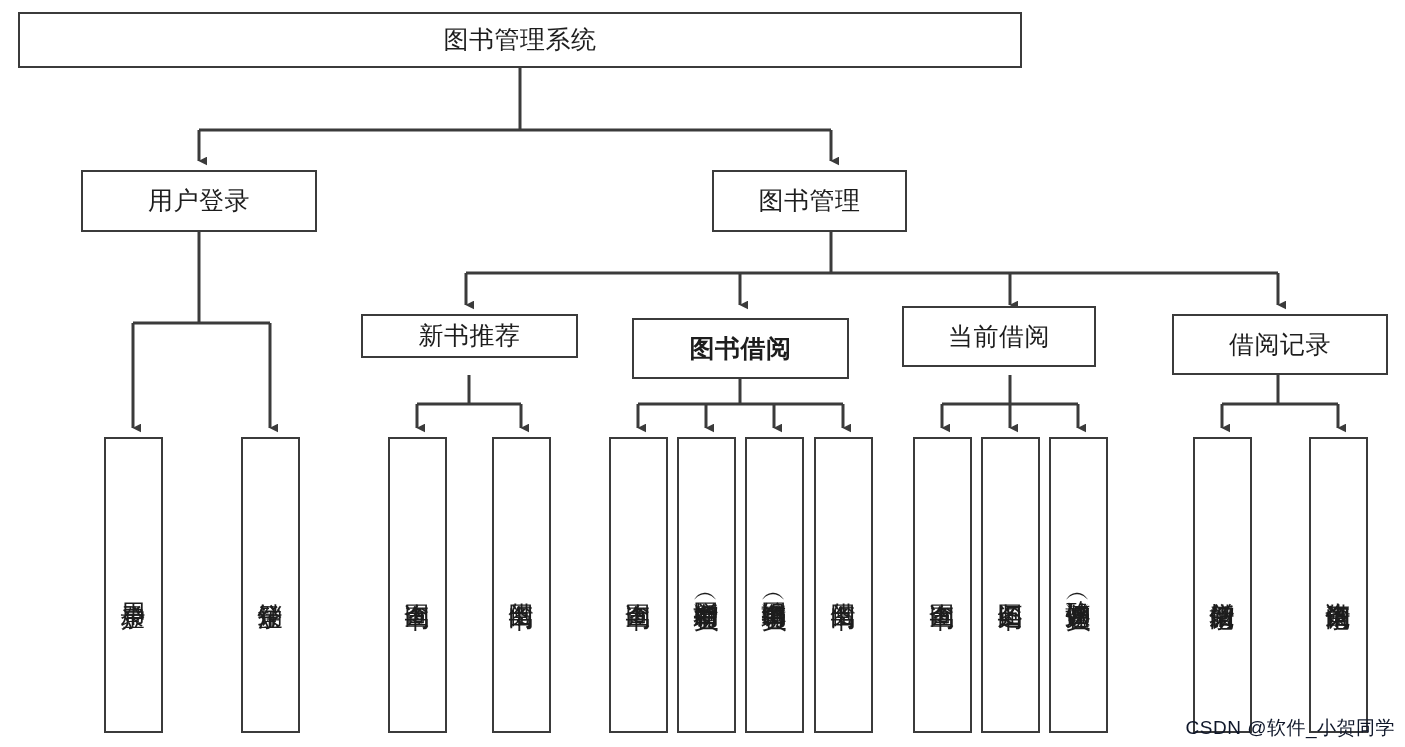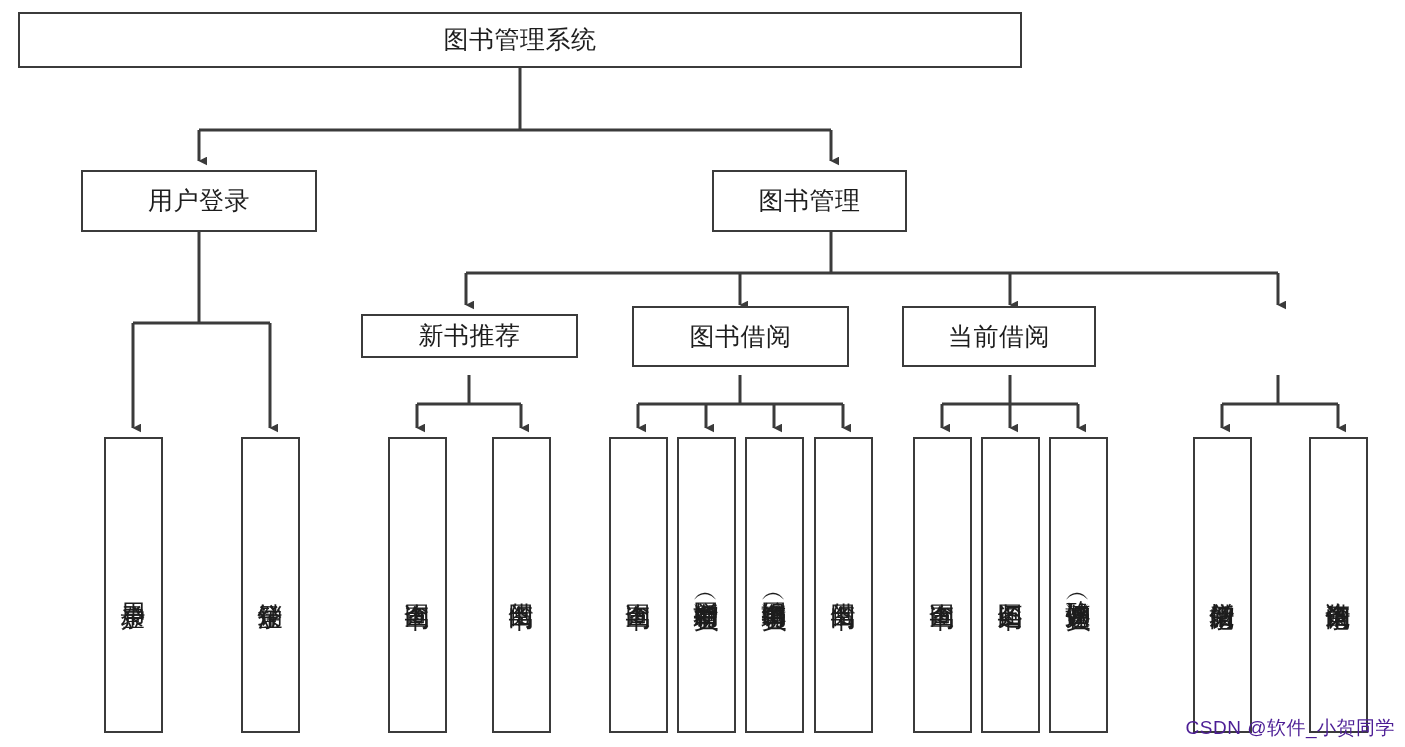--- a/index.html
+++ b/index.html
@@ -49,21 +49,21 @@
     text-orientation: upright;
     white-space: nowrap;
     letter-spacing: 1px;
     padding: 4px 0;
   }
   .watermark {
     position: absolute;
     right: 10px;
     bottom: 6px;
     font-size: 19px;
-    color: #4c1d95;
+    color: #0f172a;
     white-space: nowrap;
     letter-spacing: 0.5px;
   }
 </style>
 </head>
 <body>
 
 <div id="diagram-root">
 
   <svg class="connectors" viewBox="0 0 1405 747" xmlns="http://www.w3.org/2000/svg">
@@ -118,22 +118,23 @@
       <path d="M1338,404 L1338,428" marker-end="url(#arrowhead)"></path>
     </g>
   </svg>
 
   <div class="node node-h" style="left:18px; top:12px; width:1004px; height:56px;">图书管理系统</div>
 
   <div class="node node-h" style="left:81px; top:170px; width:236px; height:62px;">用户登录</div>
   <div class="node node-h" style="left:712px; top:170px; width:195px; height:62px;">图书管理</div>
 
   <div class="node node-h" style="left:361px; top:314px; width:217px; height:44px;">新书推荐</div>
-  <div class="node node-h" style="left:632px; top:306px; width:217px; height:61px;">图书借阅</div>
+  <div class="node node-h" style="left:632px; top:318px; width:217px; height:61px;font-weight:bold;">图书借阅</div>
   <div class="node node-h" style="left:902px; top:306px; width:194px; height:61px;">当前借阅</div>
+  <div class="node node-h" style="left:1172px; top:314px; width:216px; height:61px;">借阅记录</div>
 
   <div class="node node-v" style="left:104px; top:437px; width:59px; height:296px;">用户登录</div>
   <div class="node node-v" style="left:241px; top:437px; width:59px; height:296px;">注销登录</div>
 
   <div class="node node-v" style="left:388px; top:437px; width:59px; height:296px;">查询图书</div>
   <div class="node node-v" style="left:492px; top:437px; width:59px; height:296px;">借阅图书</div>
 
   <div class="node node-v" style="left:609px; top:437px; width:59px; height:296px;">查询图书</div>
   <div class="node node-v" style="left:677px; top:437px; width:59px; height:296px;">新增图书（管理员）</div>
   <div class="node node-v" style="left:745px; top:437px; width:59px; height:296px;">编辑图书（管理员）</div>

